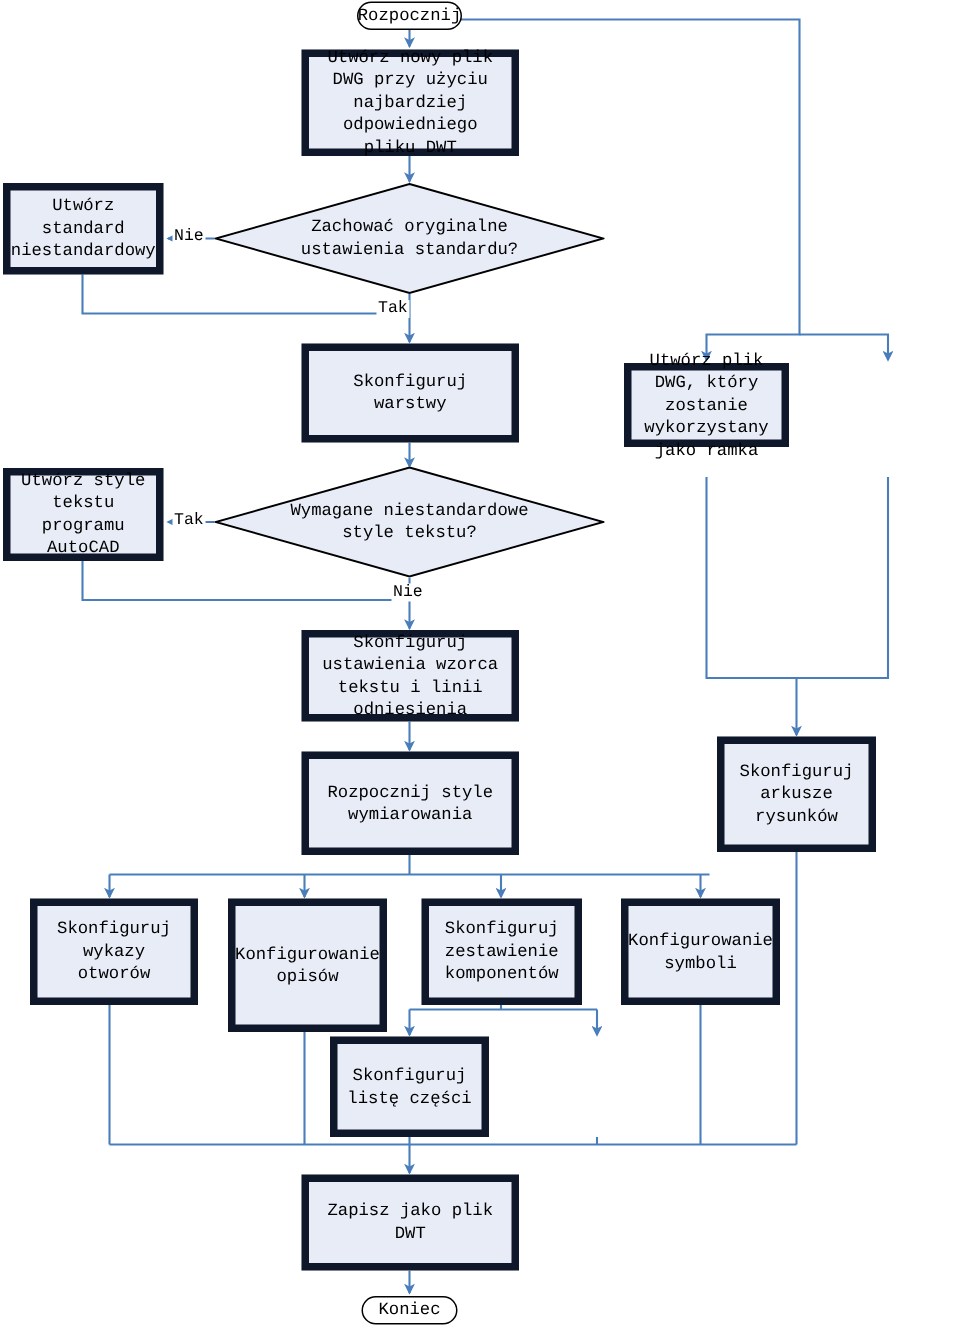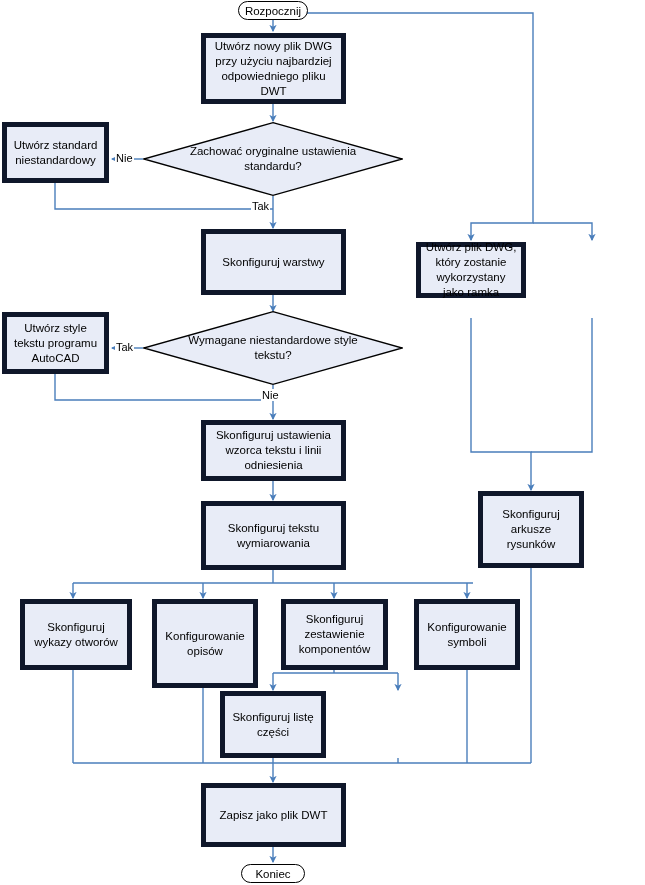--- a/index.html
+++ b/index.html
@@ -5,21 +5,21 @@
   html, body {
     margin: 0;
     padding: 0;
     background: #ffffff;
   }
   #canvas {
     position: relative;
     width: 645px;
     height: 885px;
     background: #ffffff;
-    font-family: Liberation Sans, sans-serif;
+    font-family: Liberation Mono, monospace;
     overflow: hidden;
   }
   #edges {
     position: absolute;
     left: 0; top: 0;
     width: 645px;
     height: 885px;
     pointer-events: none;
   }
   .node {
@@ -176,21 +176,21 @@
 
   <div class="node process" style="left:2px; top:312px; width:107px; height:62px;">
     <span>Utwórz style tekstu programu AutoCAD</span>
   </div>
 
   <div class="node process" style="left:201px; top:420px; width:145px; height:61px;">
     <span>Skonfiguruj ustawienia wzorca tekstu i linii odniesienia</span>
   </div>
 
   <div class="node process" style="left:201px; top:501px; width:145px; height:69px;">
-    <span>Skonfiguruj tekstu wymiarowania</span>
+    <span>Rozpocznij style wymiarowania</span>
   </div>
 
   <div class="node process" style="left:478px; top:491px; width:106px; height:77px;">
     <span>Skonfiguruj arkusze rysunków</span>
   </div>
 
   <div class="node process" style="left:20px; top:599px; width:112px; height:71px;">
     <span>Skonfiguruj wykazy otworów</span>
   </div>
 

